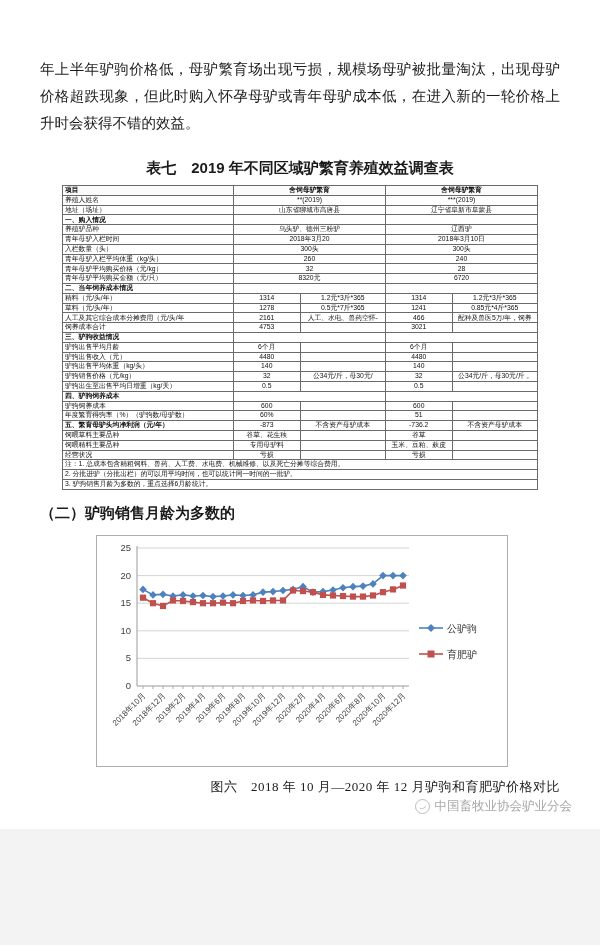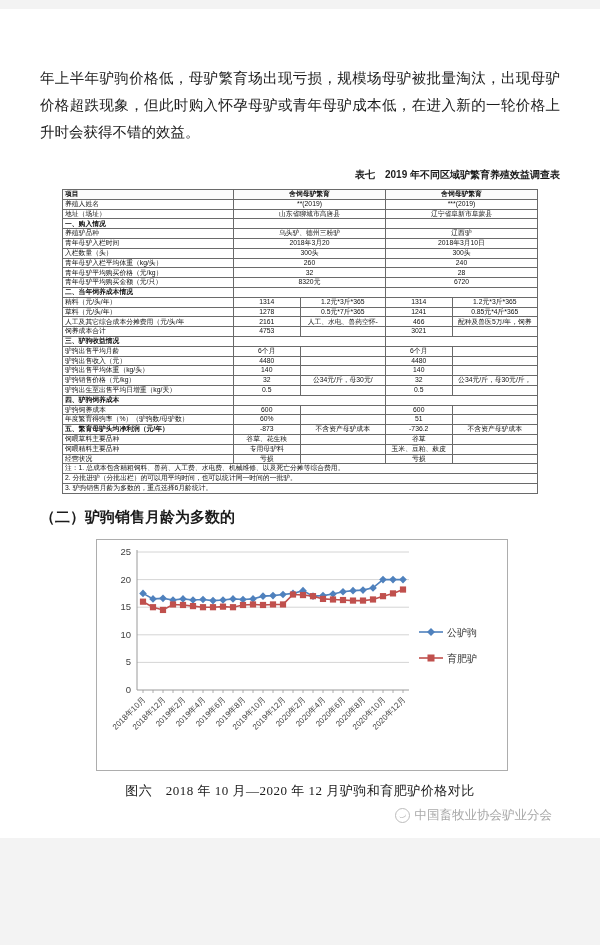--- a/index.html
+++ b/index.html
@@ -1,36 +1,36 @@
 <!DOCTYPE html>
 <html><head>
 <meta charset="utf-8">
 <style>
   * { box-sizing: border-box; }
   body { margin:0; background:#f3f3f3; font-family:"Liberation Serif","DejaVu Serif",serif; }
-  .page { width:600px; height:829px; margin:9px auto; background:#ffffff; position:relative;
+  .page { width:600px; height:829px; margin:0 auto; background:#ffffff; position:relative;
           overflow:hidden; padding:56px 40px 12px 40px; color:#1b1b1b; }
   .intro { font-size:14.5px; line-height:27px; text-align:justify; margin:0 0 22px 0; }
-  .table-title { font-family:"Liberation Sans","DejaVu Sans",sans-serif; font-size:10px;
-                 font-weight:bold; text-align:right; margin:0 0 7px 0; }
+  .table-title { font-family:"Liberation Sans","DejaVu Sans",sans-serif; font-size:15px;
+                 font-weight:bold; text-align:center; margin:0 0 7px 0; }
   table.survey { width:476px; margin-left:22px; border-collapse:collapse; table-layout:fixed;
                  font-family:"Liberation Sans","DejaVu Sans",sans-serif; font-size:6.8px; color:#101010; }
   table.survey td, table.survey th { border:1px solid #6a6a6a; padding:0 2px; height:9.8px;
                  line-height:8.5px; text-align:center; overflow:hidden; white-space:nowrap; }
   table.survey .label-cell { text-align:left; }
   table.survey .bold { font-weight:bold; }
   table.survey th { font-weight:bold; background:#fbfbfb; }
   table.survey th.h-label { text-align:left; }
   table.survey .note-cell { text-align:left; }
   .section-heading { font-size:15px; font-weight:bold; margin:14px 0 8px 0; }
   .body-para { font-size:14.5px; line-height:27px; text-align:justify; text-indent:2em; margin:0; }
   .chart-box { width:412px; height:232px; margin:12px 0 0 56px; border:1px solid #adadad; background:#fff; }
-  .fig-caption { font-size:13px; text-align:center; margin-top:11px; letter-spacing:0.5px; }
+  .fig-caption { font-size:13px; text-align:right; margin-top:11px; letter-spacing:0.5px; }
   .source-note { font-size:13px; margin-top:10px; letter-spacing:1.5px; }
-  .footer { position:absolute; right:48px; bottom:14px; display:flex; align-items:center; gap:5px;
+  .footer { position:absolute; right:28px; bottom:14px; display:flex; align-items:center; gap:5px;
             color:#a9a9a9; font-size:12.5px; font-family:Liberation Serif, serif; }
   .logo-circle { width:15px; height:15px; border:1.3px solid #bcbcbc; border-radius:50%;
                  position:relative; display:inline-block; }
   .logo-circle::after { content:""; position:absolute; left:3px; top:4px; width:7px; height:4px;
                  border-bottom:1.3px solid #c6c6c6; border-radius:0 0 6px 6px; transform:rotate(-15deg); }
 </style>
 </head>
 <body>
 
 <div class="page">

